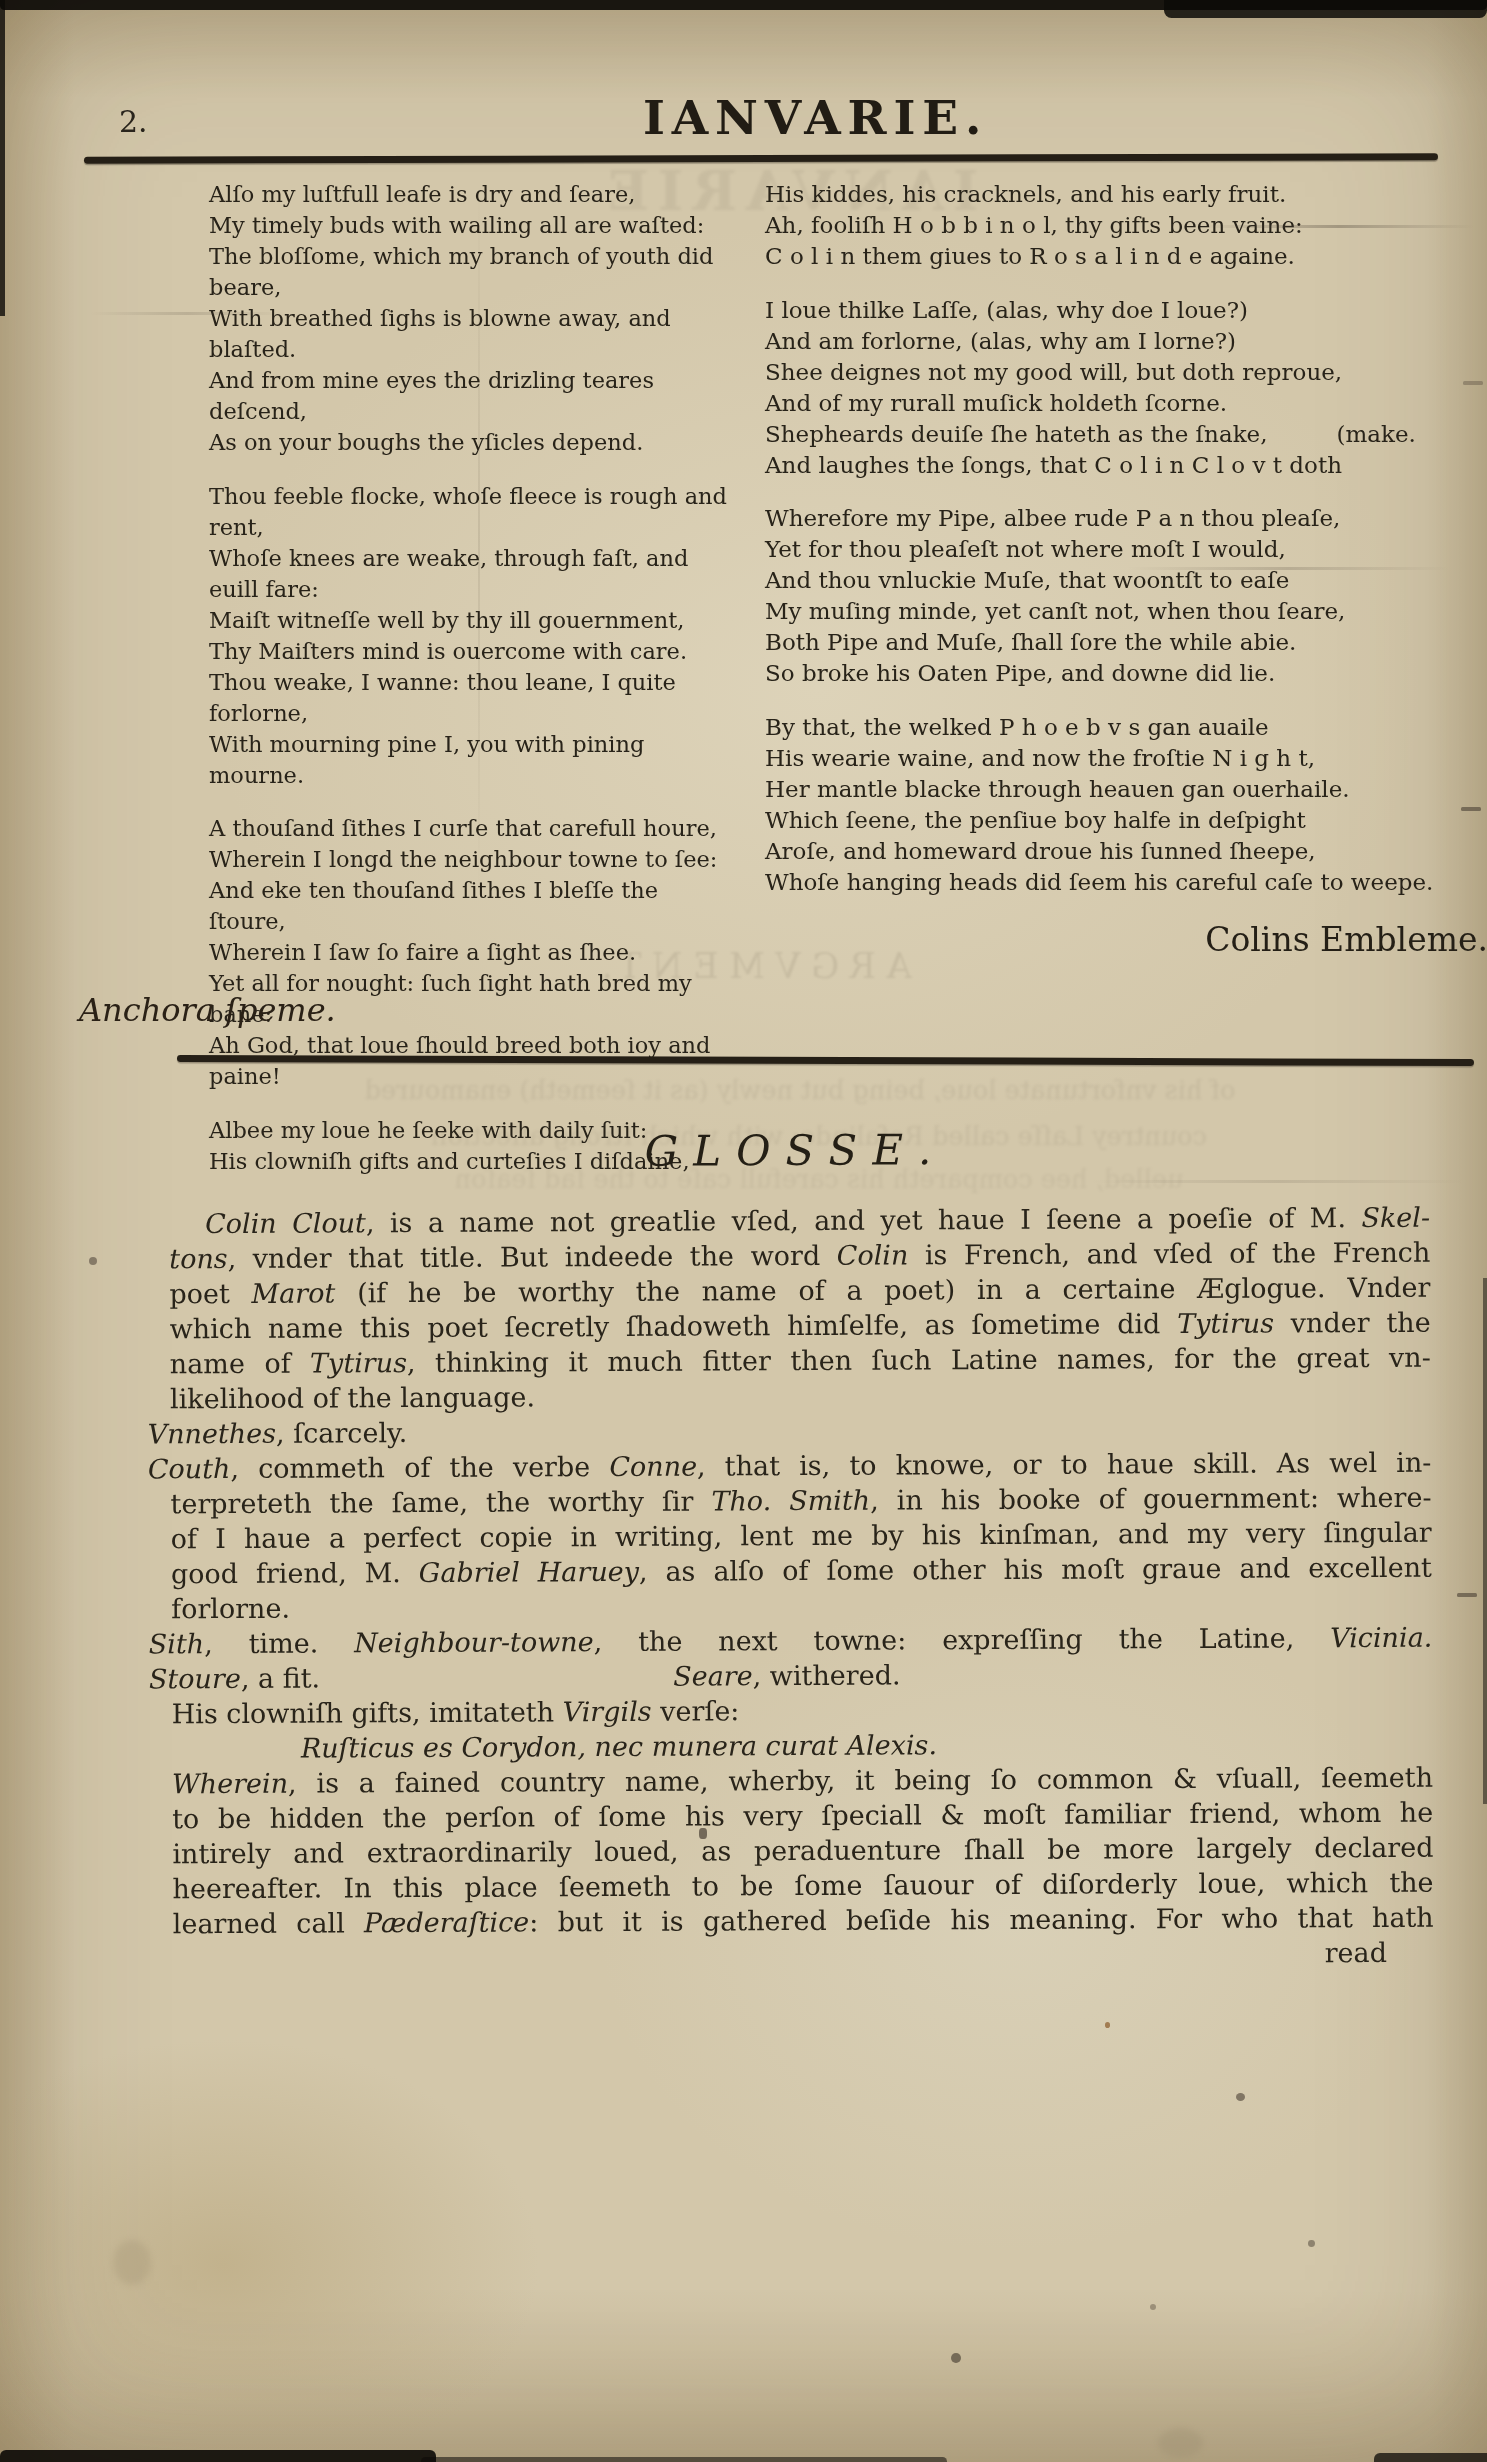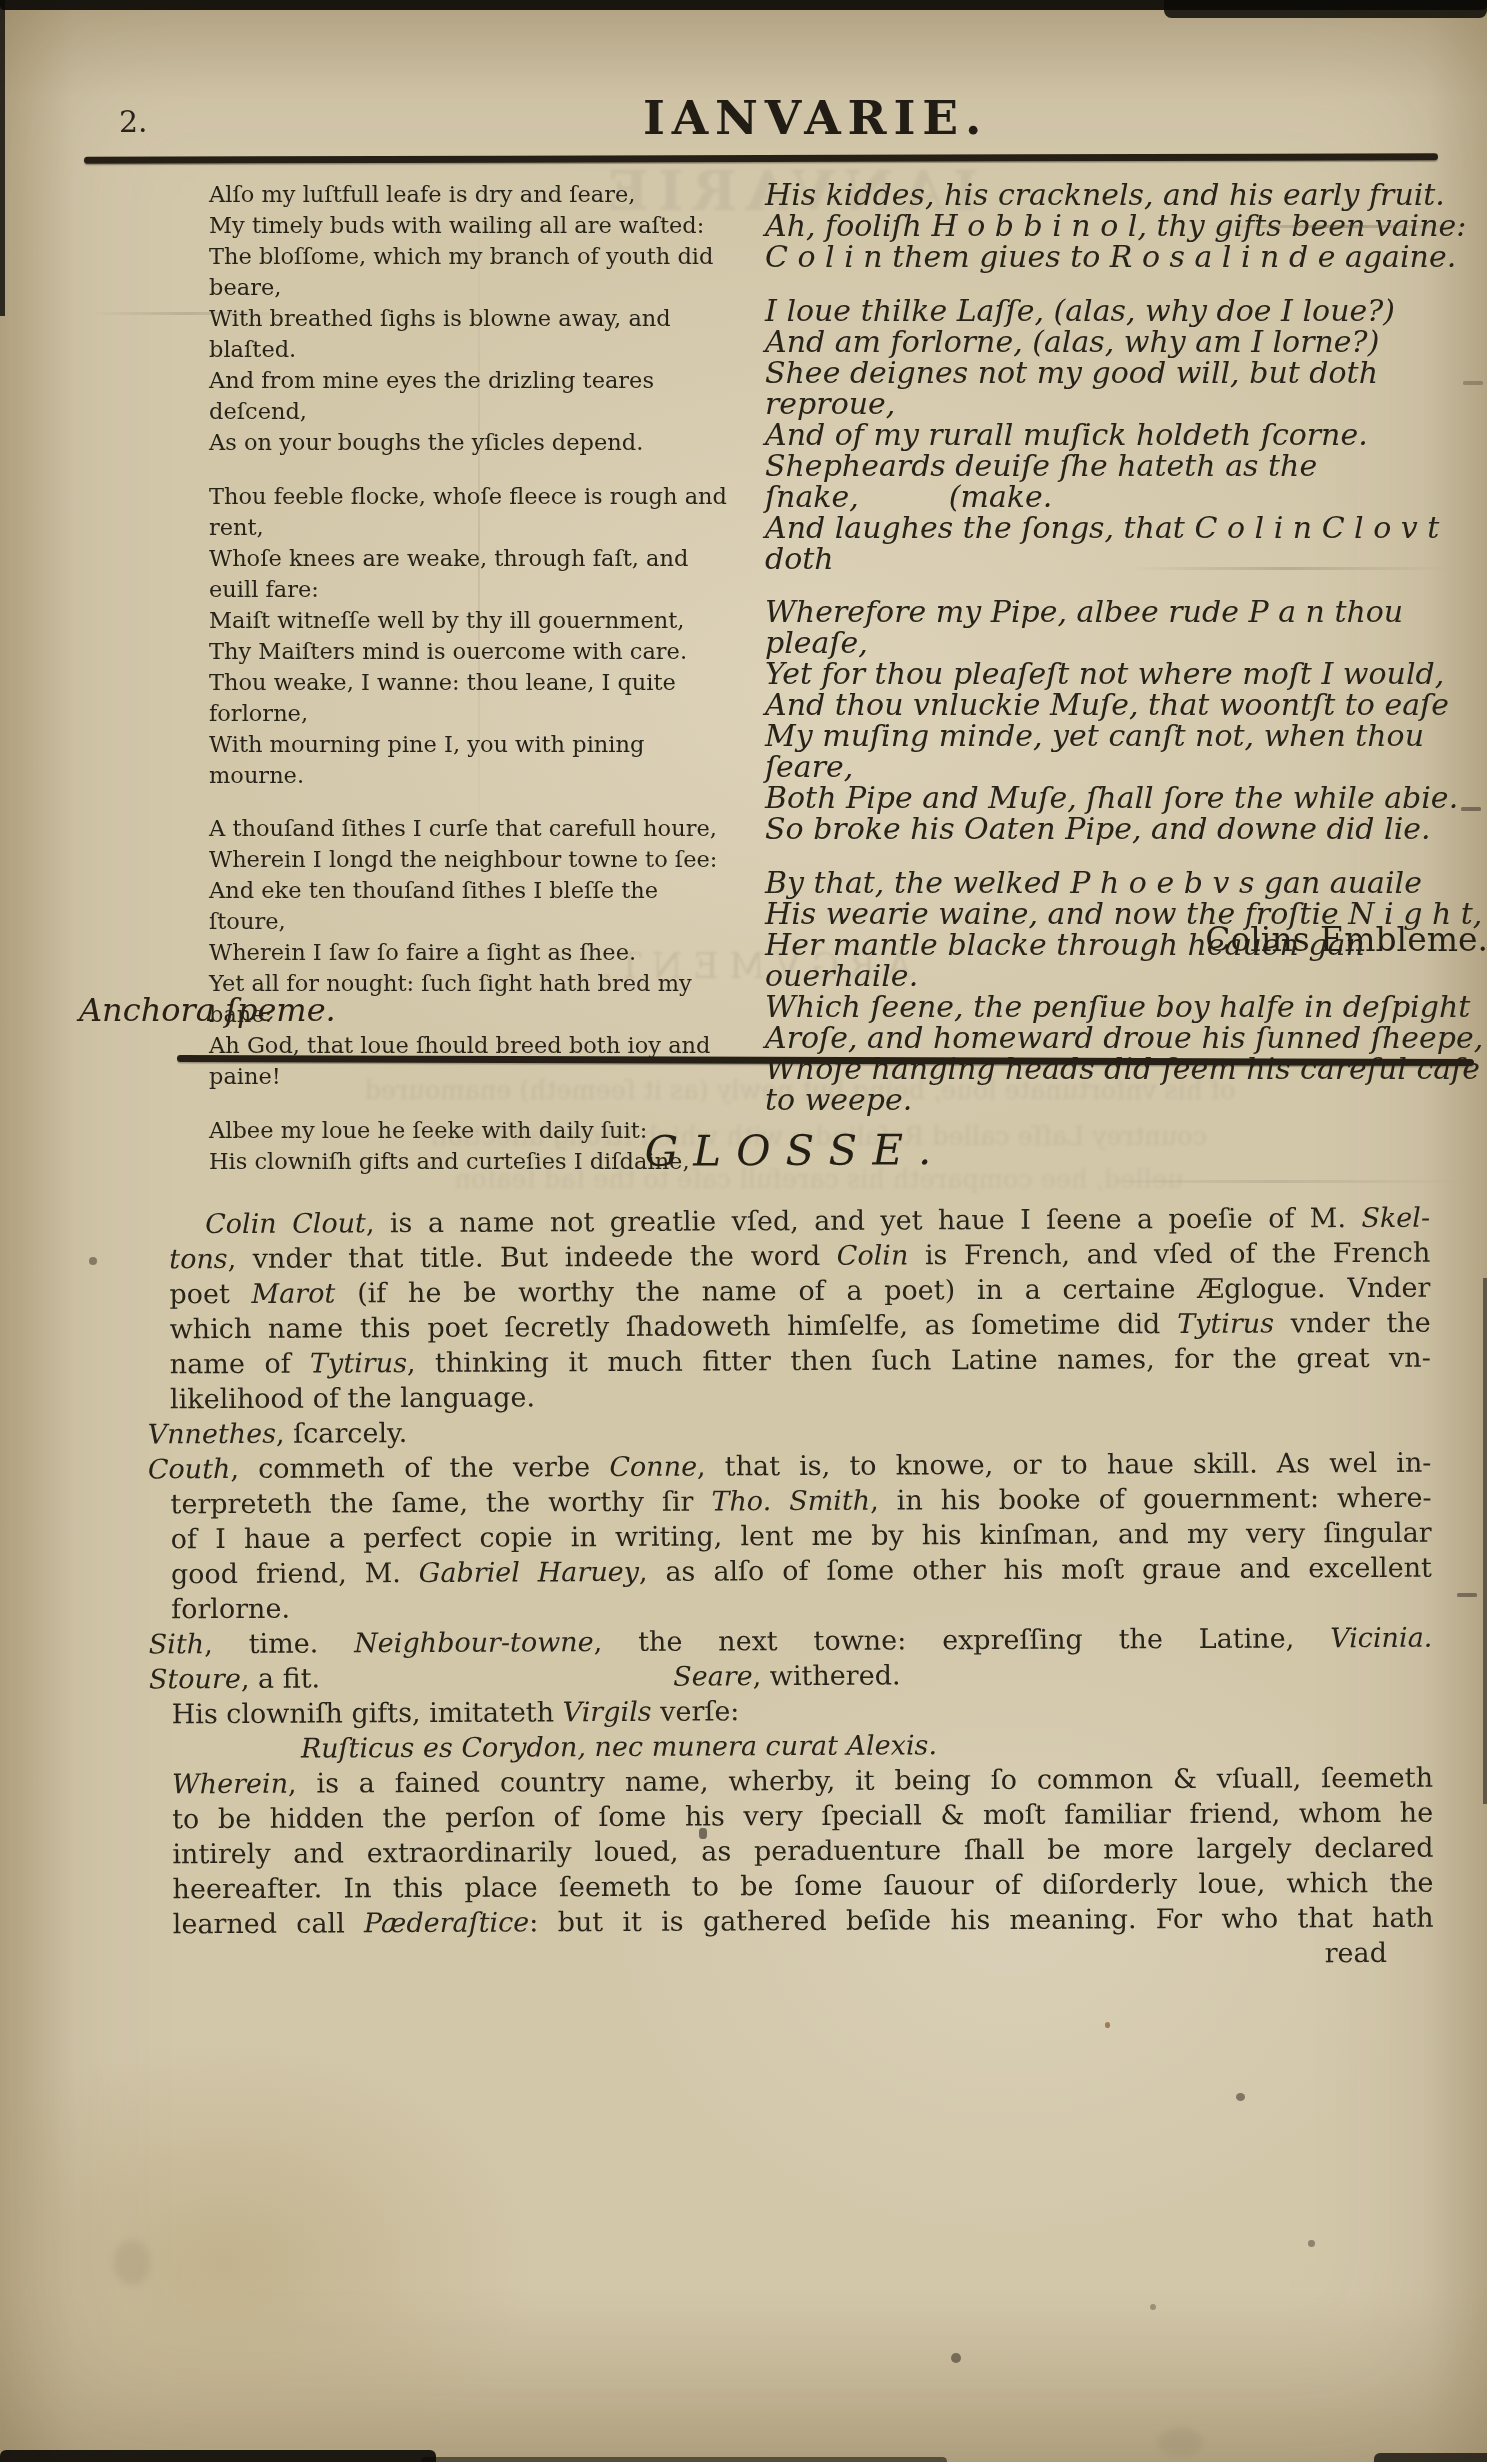--- a/index.html
+++ b/index.html
@@ -35,21 +35,21 @@
   .rule{position:absolute;background:#251f16;border-radius:3.8px;}
   .header-rule{left:84px;top:155px;width:1354px;height:6.8px;transform:rotate(-.15deg);box-shadow:0 1.5px 0.8px rgba(37,31,22,.35);}
   .divider-rule{left:177px;top:1057px;width:1297px;height:6.8px;transform:rotate(.18deg);box-shadow:0 1.5px 0.8px rgba(37,31,22,.3);}
 
   .page-num{position:absolute;left:119px;top:104px;font-size:30px;}
   .title{position:absolute;left:143px;top:90px;width:1345px;text-align:center;
     font-size:47px;letter-spacing:6.8px;font-weight:bold;color:#211c14;}
 
   .verse{position:absolute;left:209px;top:179px;display:flex;gap:28px;font-size:22.5px;line-height:31px;color:#282319;}
   .vcol-left{width:528px;}
-  .vcol-right{width:723px;font-size:30px;font-style:italic;}
+  .vcol-right{width:723px;font-size:23px;}
   .stanza{margin-bottom:22.5px;}
 
   .embleme-heading{position:absolute;left:64px;top:920px;width:1424px;text-align:right;font-size:33px;color:#241f16;}
   .embleme-motto{position:absolute;left:79px;top:991px;width:1409px;text-align:left;font-size:32px;font-style:italic;color:#2a2116;}
 
   .glosse-heading{position:absolute;left:103px;top:1126px;width:1385px;text-align:center;
     font-size:42px;font-style:italic;letter-spacing:15px;color:#241f15;transform:rotate(-.3deg);}
 
   .glosse{position:absolute;left:171px;top:1203px;width:1261px;font-size:27px;line-height:35px;
     color:#29241a;transform:rotate(-.3deg);}

